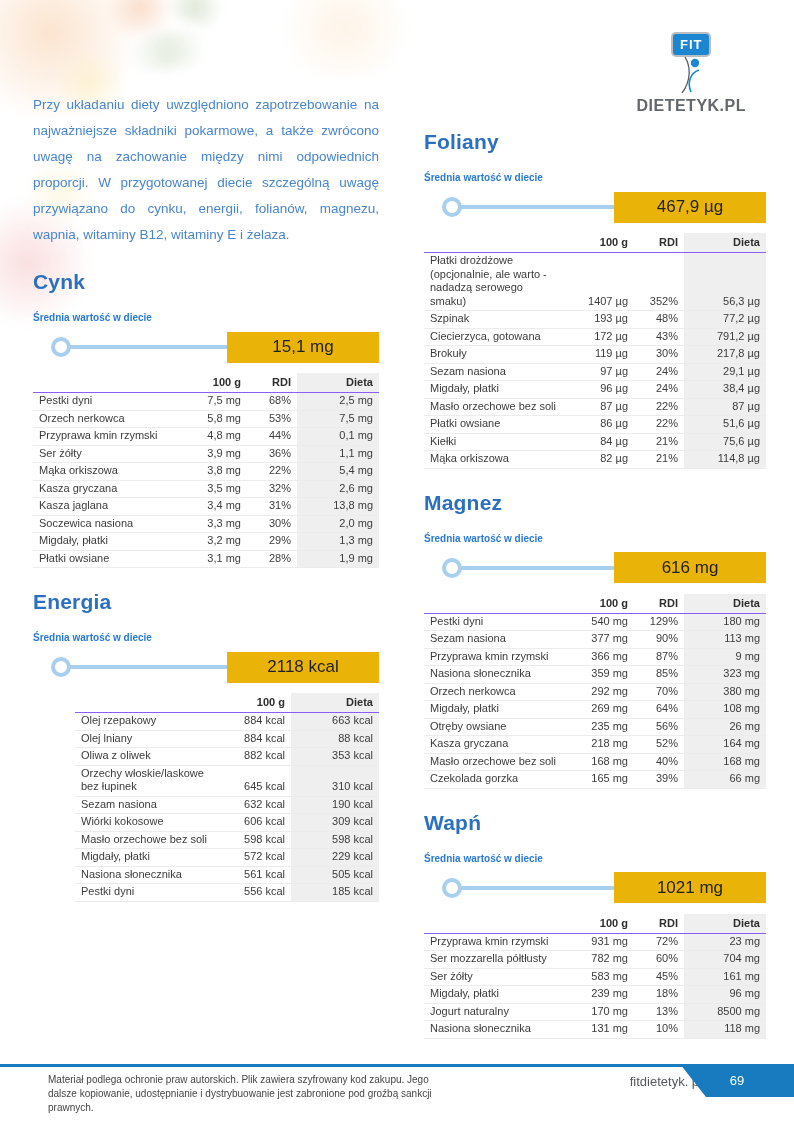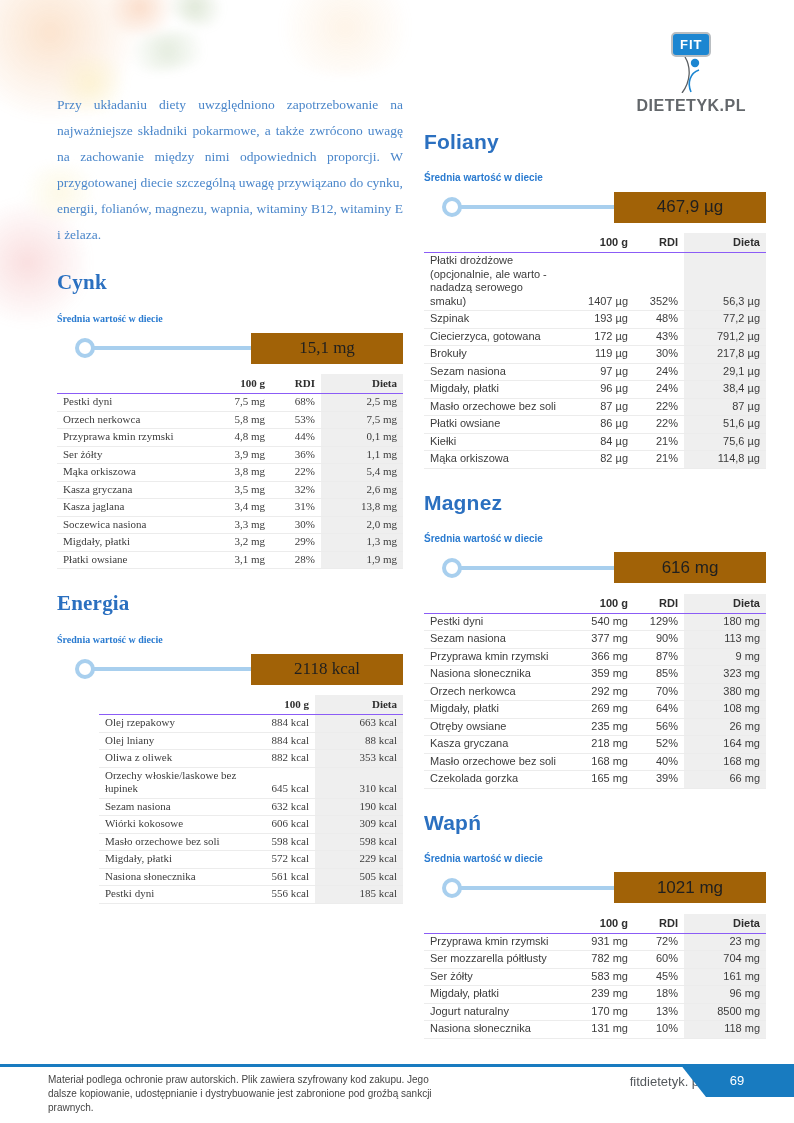--- a/index.html
+++ b/index.html
@@ -19,32 +19,32 @@
   .blob.lemon2{left:15px;top:165px;width:90px;height:55px;background:radial-gradient(circle,rgba(246,226,140,.4),rgba(246,226,140,0) 70%);}
 
   
   .logo{position:absolute;right:48px;top:32px;display:flex;align-items:center;flex-direction:column;}
   .logo .fit{background:#1c86d1;color:#fff;font-weight:bold;font-size:13px;letter-spacing:1px;
              padding:3px 7px;border-radius:5px;border:2px solid #b9bec2;}
   .logo svg{margin:0 -2px 0 -3px;}
   .logo .brand{color:#63676b;font-weight:bold;font-size:16px;letter-spacing:.5px;}
 
   
-  .col-left{position:absolute;left:57px;top:92px;width:346px;font-family:Liberation Serif, serif;}
+  .col-left{position:absolute;left:33px;top:92px;width:346px;}
   .col-right{position:absolute;left:424px;top:130px;width:342px;}
 
   .intro{font-size:13.5px;line-height:26px;color:#4a86ca;text-align:justify;margin:0 0 22px 0;}
 
   .nutrient{margin-bottom:22px;}
   .nutrient h2{margin:0 0 8px 0;font-size:21px;font-weight:600;color:#2b70c0;letter-spacing:.2px;}
   .avg-label{font-size:10px;font-weight:bold;color:#2a7bd0;margin:18px 4px 4px 0;height:15px;}
   .slider{display:flex;align-items:center;height:32px;margin-bottom:10px;}
   .knob{width:12px;height:12px;border:4px solid #a8cfee;border-radius:50%;background:#fff;margin-left:18px;flex:none;position:relative;z-index:1;}
   .track{flex:1;height:4px;background:#a8cfee;margin-left:-2px;}
-  .avg-box{flex:none;width:152px;height:31px;background:#a16207;display:flex;align-items:center;justify-content:center;
+  .avg-box{flex:none;width:152px;height:31px;background:#eab308;display:flex;align-items:center;justify-content:center;
            font-size:17px;color:#1f1f1f;}
 
   table.ntable{border-collapse:collapse;table-layout:fixed;width:100%;font-size:11px;color:#3c3c3c;}
   table.ntable.cols2{width:calc(100% - 42px);margin-left:42px;}
   .ntable th{font-weight:bold;color:#2e2e2e;text-align:right;padding:3px 6px 4px 2px;border-bottom:1px solid #8b5cf6;}
   .ntable td{padding:1px 6px 2px 2px;text-align:right;vertical-align:bottom;border-bottom:1px solid #ececec;line-height:13.5px;}
   .ntable .label{text-align:left;padding-left:6px;}
   .ntable .dieta-col{background:#efefef;}
   .cols3 th:nth-child(2){width:58px;}
   .cols3 th:nth-child(3){width:42px;}

